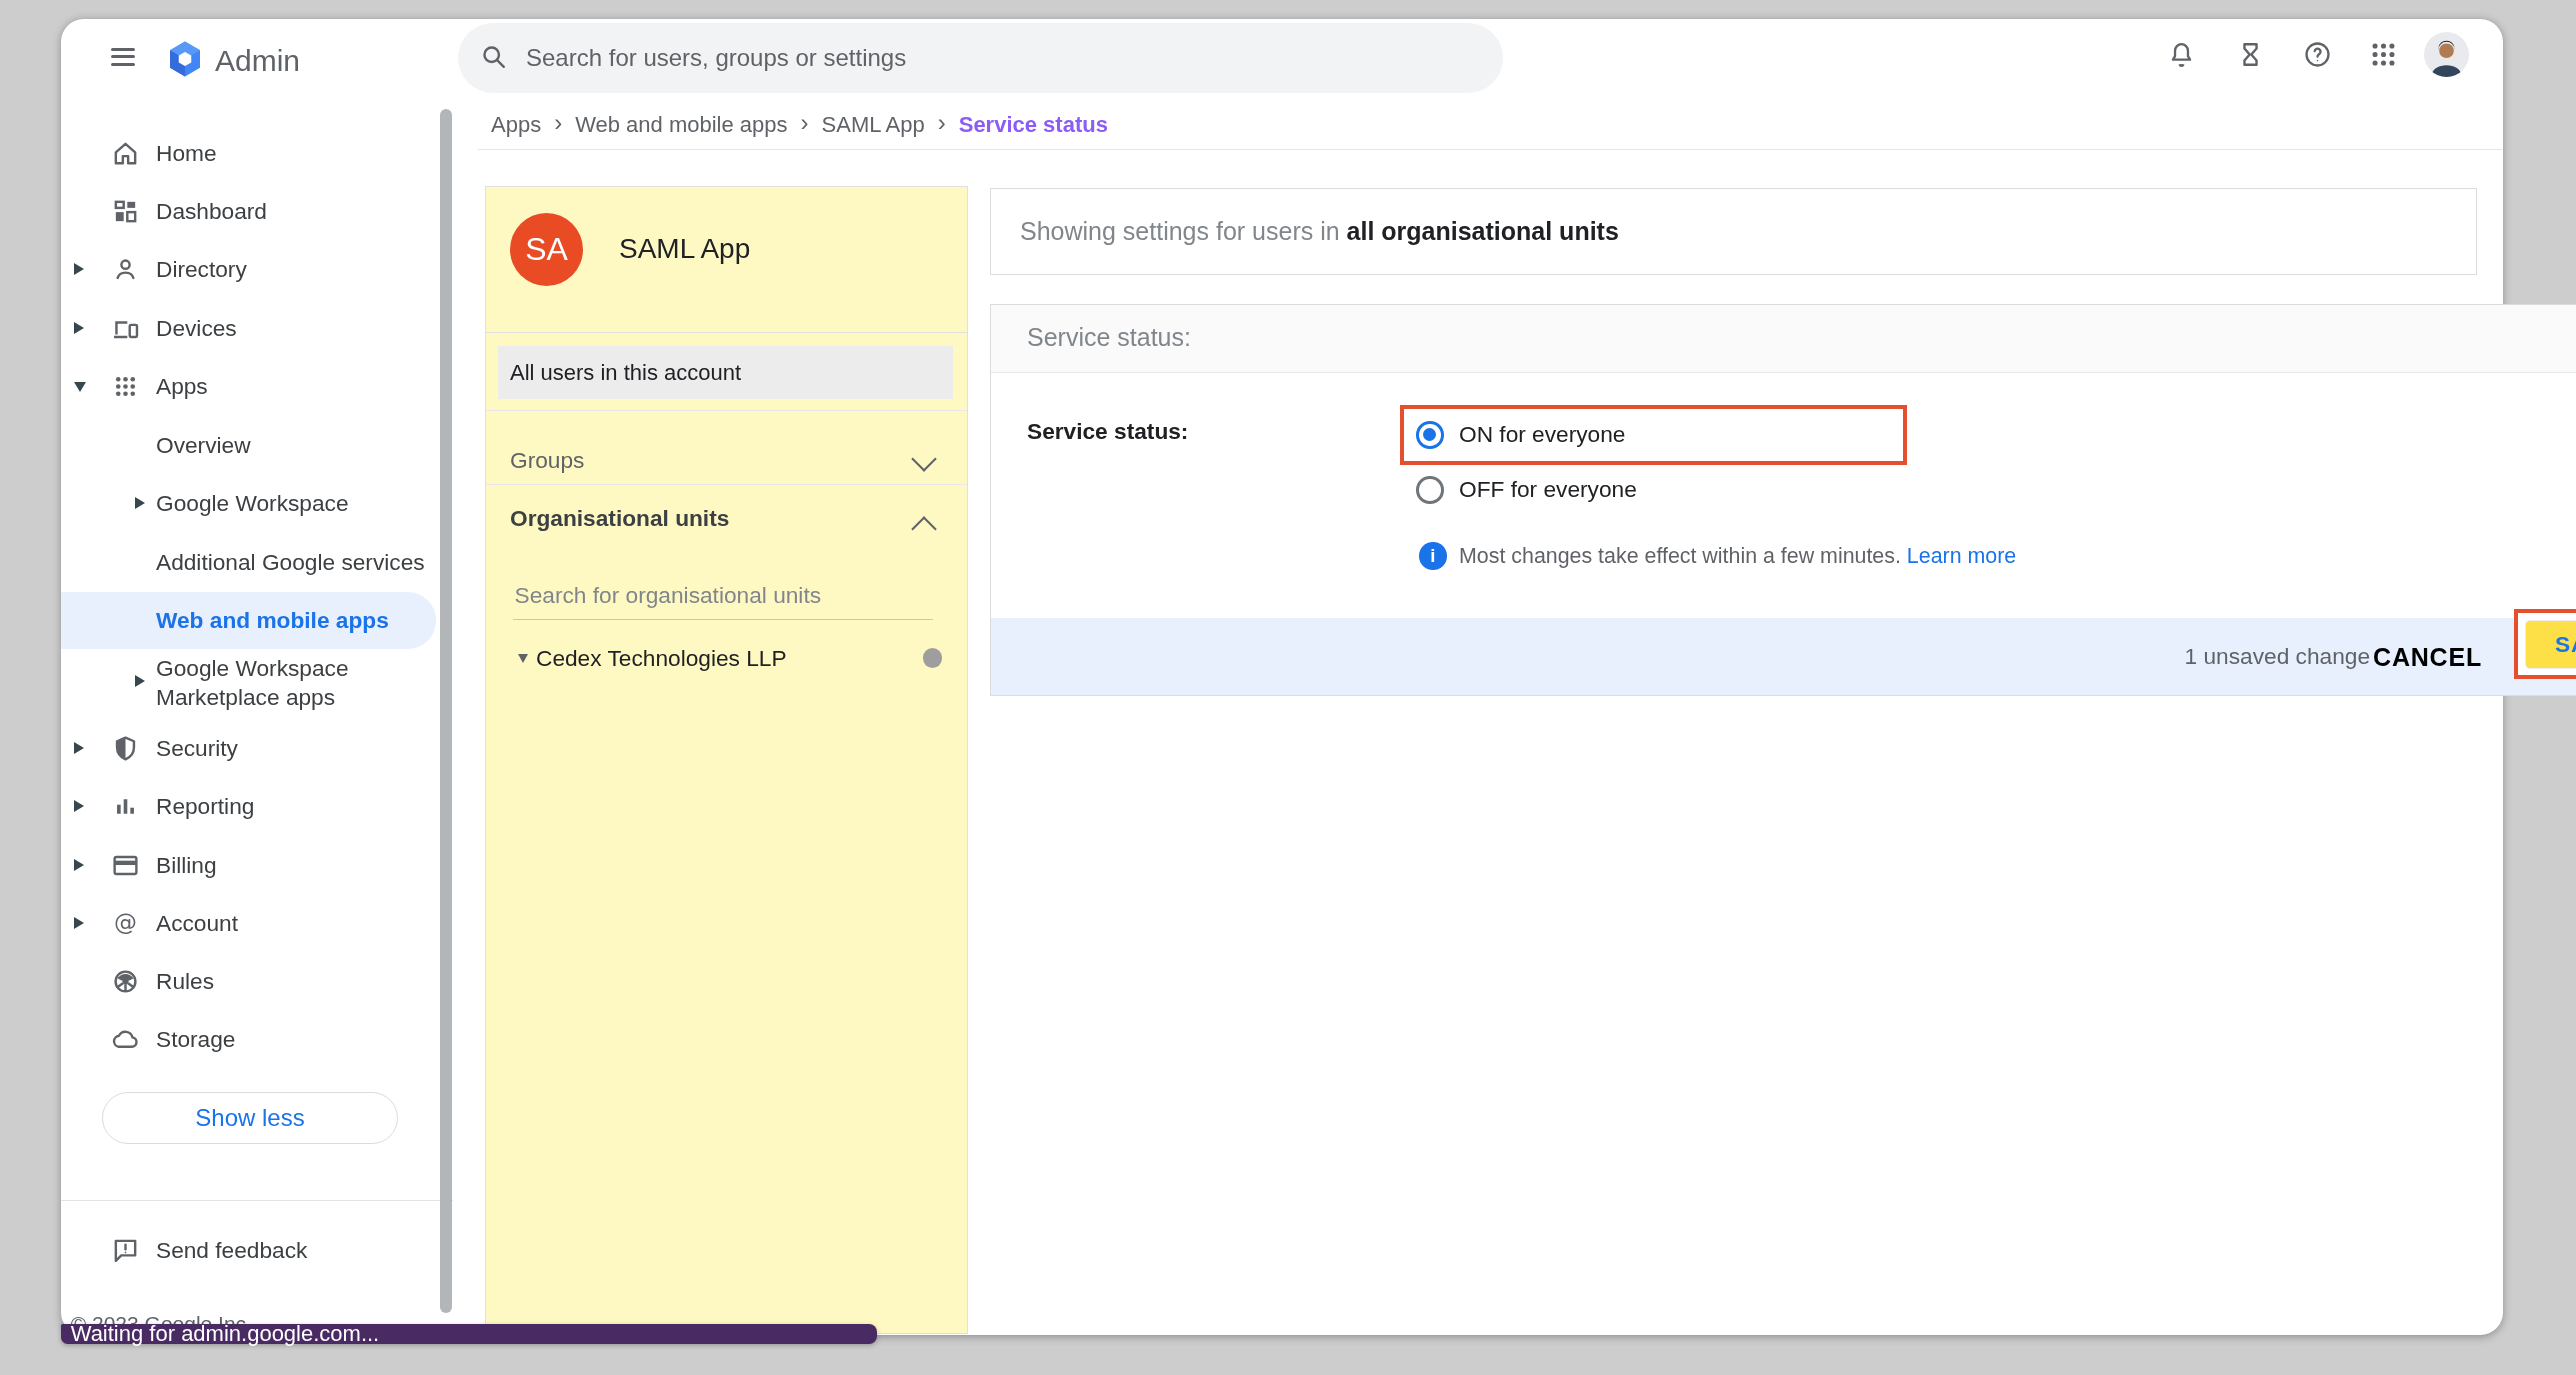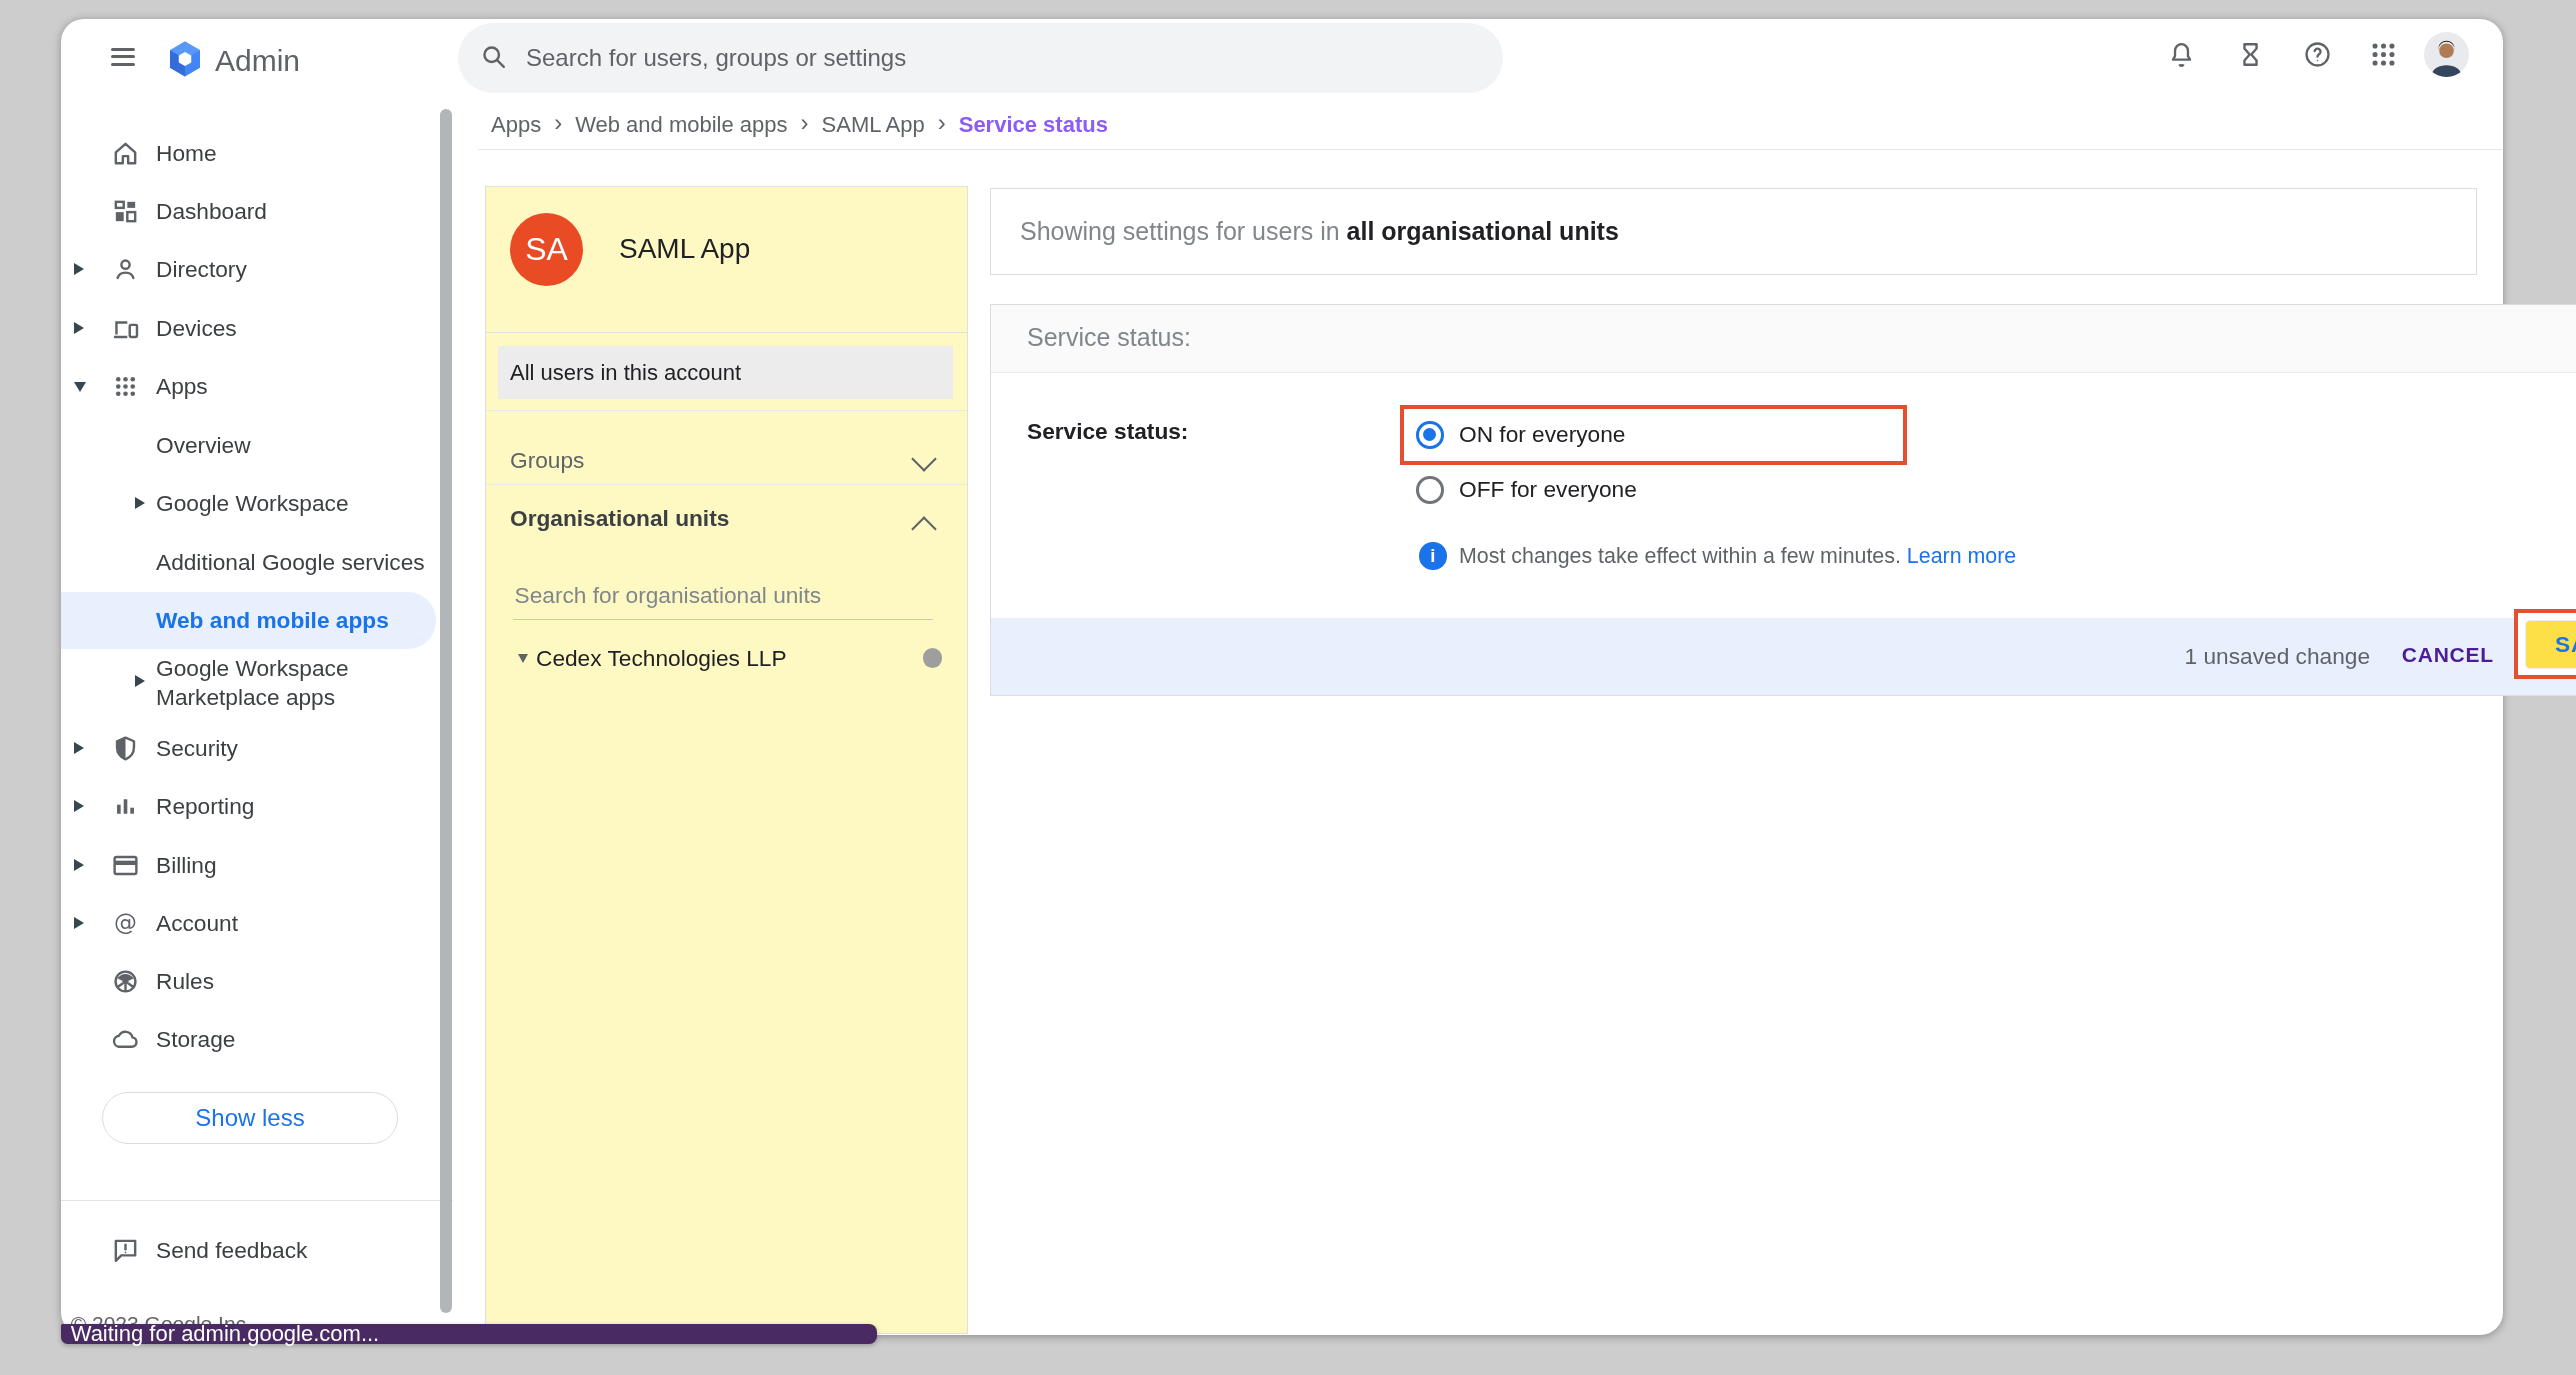--- a/index.html
+++ b/index.html
@@ -95,21 +95,21 @@
   .radio.on{border:3.2px solid #1a73e8;}
   .radio.on::after{content:'';display:block;width:13px;height:13px;margin:4px;border-radius:50%;background:#1a73e8;}
   .radio.off{border:3.2px solid #70757a;}
   .opt-label{position:absolute;font-size:22.7px;color:#202124;line-height:27.5px;}
   #info-icon{position:absolute;left:428px;top:237px;width:27.5px;height:27.5px;border-radius:50%;background:#1a73e8;color:#fff;
     font-size:18.6px;font-weight:bold;text-align:center;line-height:27.5px;}
   #info-text{position:absolute;left:468px;top:239px;font-size:21.4px;color:#5f6368;}
   #info-text a{color:#1a73e8;text-decoration:none;cursor:pointer;}
   #svc-footer{position:absolute;left:0;bottom:0;width:100%;height:77px;background:#e8f0fe;}
   #unsaved{position:absolute;right:282px;top:25px;font-size:22.7px;color:#5f6368;}
-  #cancel-btn{position:absolute;right:158px;top:25px;font-size:21px;font-weight:bold;color:#4c1d95;letter-spacing:0.8px;cursor:pointer;}
+  #cancel-btn{position:absolute;right:170px;top:25px;font-size:25px;font-weight:bold;color:#000000;letter-spacing:0.8px;cursor:pointer;}
   #annot-save{right:-4.9px;top:-9.7px;width:143px;height:70px;background:#fff;}
   #save-btn{position:absolute;left:7.3px;top:7.3px;width:121px;height:47px;background:#fde047;border:0.8px solid #eceef1;border-radius:4.9px;
     display:flex;align-items:center;justify-content:center;font-size:22.7px;font-weight:bold;color:#1a73e8;letter-spacing:0.8px;cursor:pointer;}
   
   #statusbar{
     position:absolute;left:61px;top:1324px;width:816px;height:20px;background:#492a63;z-index:60;
     border-radius:1.6px 8px 8px 6.5px;display:flex;align-items:center;box-shadow:0 1.6px 4.9px rgba(0,0,0,.25);
   }
   #statusbar span{margin-left:9.7px;font-size:22px;color:#fff;}
 </style>

